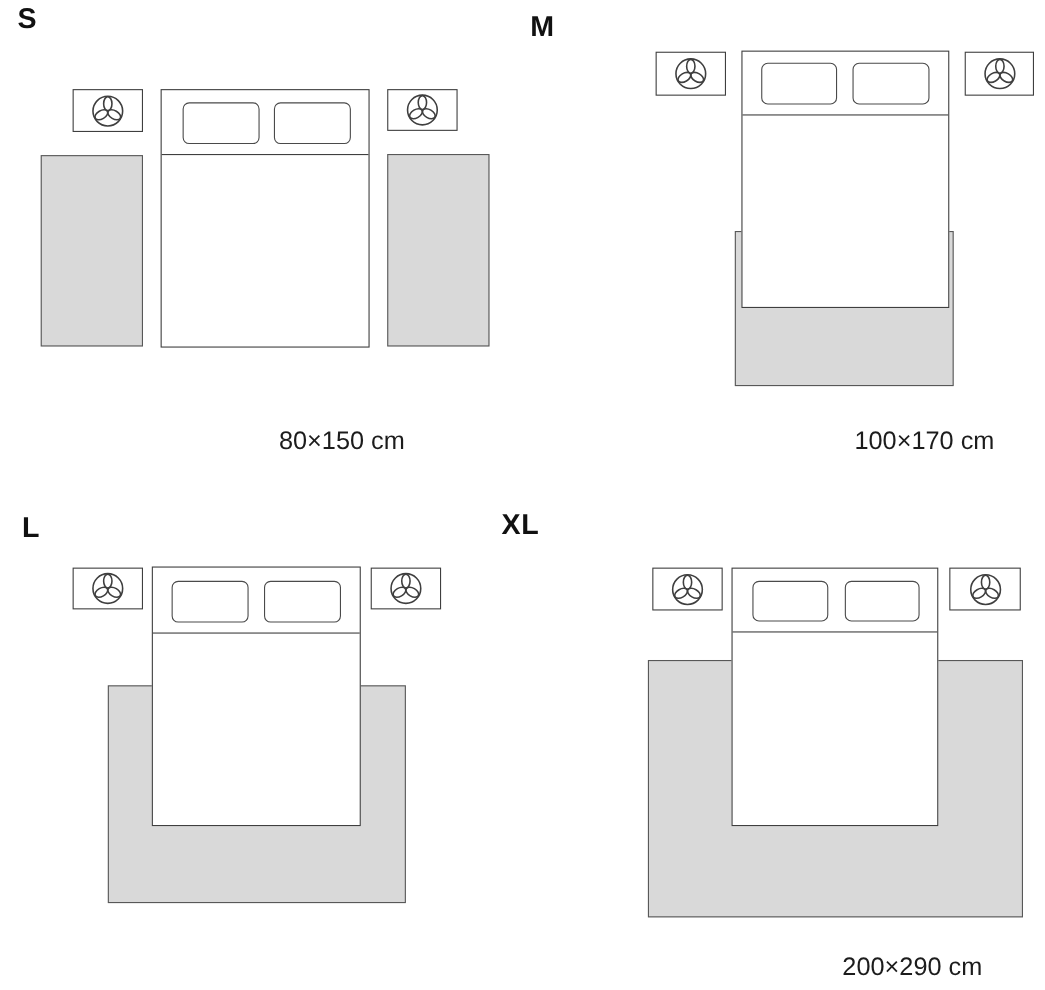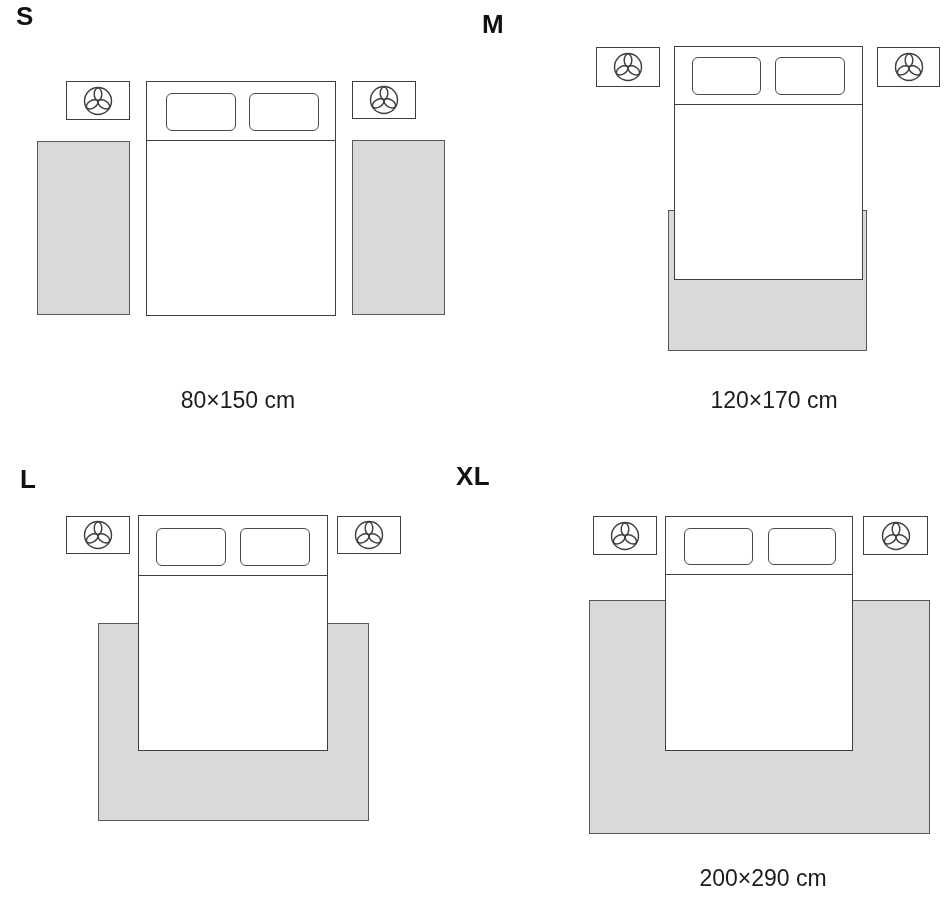--- a/index.html
+++ b/index.html
@@ -29,21 +29,21 @@
   .pillow{
     position:absolute;background:#fff;border:1.5px solid #4a4a4a;
     border-radius:6px;box-sizing:border-box;
   }
   .rug{
     position:absolute;background:#d9d9d9;border:1.5px solid #585858;
     box-sizing:border-box;z-index:1;
   }
   .dim{
     position:absolute;font-size:23px;line-height:27px;color:#1c1c1c;
-    text-align:center;width:260px;white-space:nowrap;
+    text-align:right;width:260px;white-space:nowrap;
   }
   .plant-svg{display:block;}
 </style>
 </head>
 <body>
 
 <div id="canvas">
 
   <section class="quad">
     <div class="quad-letter" style="left:16px;top:3px">S</div>
@@ -118,21 +118,21 @@
             <ellipse cx="20" cy="12.5" rx="4.2" ry="7"></ellipse>
             <ellipse cx="20" cy="12.5" rx="4.2" ry="7" transform="rotate(120 20 20)"></ellipse>
             <ellipse cx="20" cy="12.5" rx="4.2" ry="7" transform="rotate(-120 20 20)"></ellipse>
           </g>
         </svg>
       </span>
     </div>
 
     <div class="rug" style="left: 668px; top: 210px; width: 199px; height: 141px; background-color: rgb(217, 217, 217);"></div>
 
-    <div class="dim" style="left:644px;top:387px">120×170 cm</div>
+    <div class="dim" style="left:644px;top:387px">100×170 cm</div>
   </section>
 
   <section class="quad">
     <div class="quad-letter" style="left:20px;top:466px">L</div>
 
     <div class="nightstand" style="left:66px;top:516px;width:64px;height:38px">
       <span>
         <svg class="plant-svg" width="36" height="36" viewBox="0 0 40 40">
           <circle cx="20" cy="20" r="15" fill="none" stroke="#3f3f3f" stroke-width="1.6"></circle>
           <g fill="none" stroke="#3f3f3f" stroke-width="1.6">

